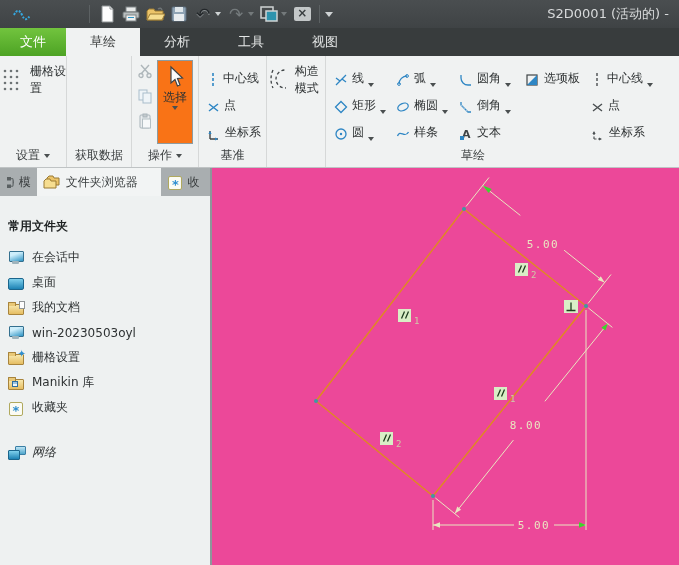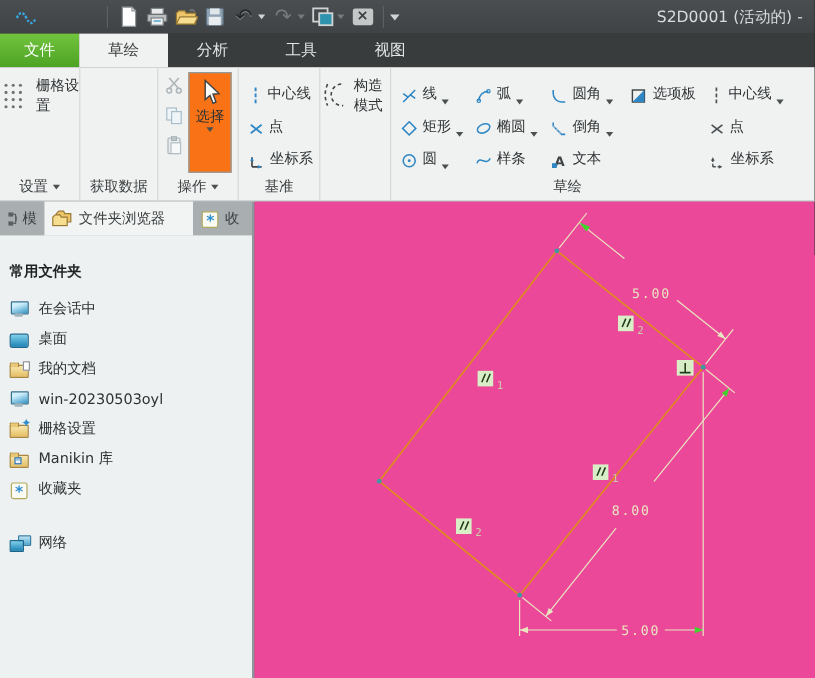--- a/index.html
+++ b/index.html
@@ -52,21 +52,21 @@
 
   
   .sidebar{position:absolute;left:0;top:168px;width:212px;bottom:0;background:#eef1f1;border-right:2px solid #8e969a;}
   .tabstrip{position:absolute;left:0;top:0;width:100%;height:28px;background:#9da3a5;display:flex;}
   .ptab{height:28px;display:flex;align-items:center;gap:5px;font-size:12px;color:#3a3e3f;padding:0 6px;overflow:hidden;}
   .ptab-dim{background:#a9aeb0;}
   .ptab-active{background:#f2f4f4;}
   .panel{position:absolute;top:28px;left:0;right:0;bottom:0;padding:10px 0 0 8px;}
   .panel-h{font-size:12px;font-weight:bold;color:#1f2324;margin-bottom:10px;margin-top:12px;}
   .fitem{display:flex;align-items:center;gap:7px;height:25px;font-size:12px;color:#2e3233;}
-  .fitem.gap{margin-top:20px;}
+  .fitem.gap{margin-top:20px;font-style:italic;}
 
   
   .mi{position:relative;width:17px;height:14px;flex:0 0 auto;}
   .mi-monitor::before{content:"";position:absolute;left:1px;top:0;width:13px;height:9px;
      background:linear-gradient(160deg,#cdeefb 30%,#2f94c4);border:1px solid #34708f;border-radius:1px;}
   .mi-monitor::after{content:"";position:absolute;left:4px;top:10px;width:7px;height:3px;background:#9fb4bd;border-radius:1px;}
   .mi-desktop::before{content:"";position:absolute;left:0;top:2px;width:14px;height:10px;border-radius:2px;
      background:linear-gradient(#7fd0ec,#1d82b4);border:1px solid #1a658c;}
   .mi-folder::before{content:"";position:absolute;left:0;top:3px;width:14px;height:9px;border:1px solid #a8843c;
      background:linear-gradient(#f8e8ae,#e5bd62);border-radius:1px;}

